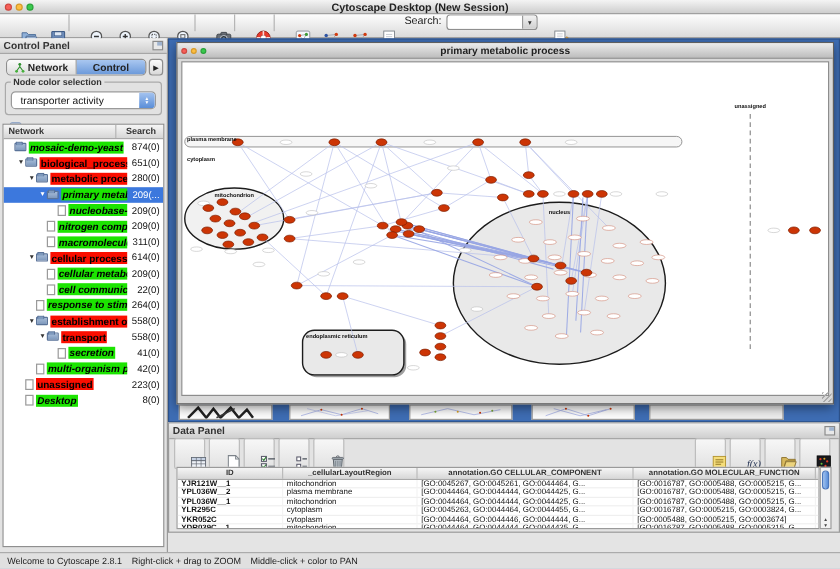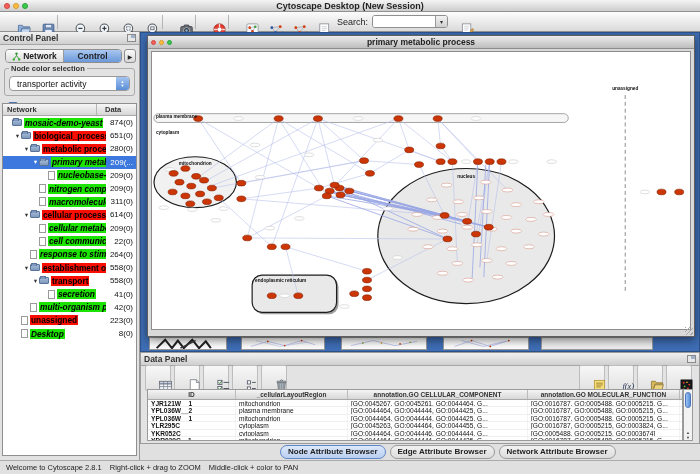--- a/index.html
+++ b/index.html
@@ -16,21 +16,21 @@
   .light { width:6px; height:6px; border-radius:50%; }
   .light.red { background:#f7605a; border:1px solid #ce4840; }
   .light.yellow { background:#fdbe41; border:1px solid #d69a2a; }
   .light.green { background:#3ac94e; border:1px solid #2aa23a; }
   #window-title { position:absolute; left:0; right:0; text-align:center;
     font-size:9px; font-weight:bold; color:#222; line-height:12px; }
 
   
   #toolbar { left:0; top:12px; width:700px; height:20px;
     background:linear-gradient(#fdfdfd,#dadada); border-bottom:1px solid #8f8f8f;
-    display:flex; align-items:center; padding-left:5px; }
+    display:flex; padding-left:5px; }
   .tb-btn { width:19px; height:18px; border:none; background:transparent; padding:12px; cursor:default; }
   .tb-btn svg { width:15px; height:15px; display:block; margin:auto; }
   .tb-sep { width:1px; height:14px; background:#b5b5b5; margin:0 4px; }
   #search-label { font-size:9px; color:#222; margin:0 4px 0 8px; }
   .combo { display:flex; width:76px; height:13px; border:1px solid #8f8f8f; border-radius:3px;
     background:#fff; overflow:hidden; }
   .combo input { flex:1; border:none; outline:none; font-size:8px; padding:0 3px; min-width:0; }
   .combo-arrow { width:12px; border:none; border-left:1px solid #9a9a9a;
     background:linear-gradient(#f2f2f2,#cfcfcf); font-size:6px; color:#333; padding:0; }
 
@@ -305,21 +305,21 @@
           </span>
       </div>
     </fieldset>
     <div id="select-nodes-row">
       <span class="checkbox">✓</span>
       <span id="select-nodes-label">Select nodes</span>
     </div>
     <div id="tree-box">
       <div id="tree-header">
         <span class="h1">Network</span>
-        <span class="h2">Data</span>
+        <span class="h2">Search</span>
       </div>
       <div id="tree-rows">
           <div class="tree-row">
             <span class="t-ind" style="width: 2px;"></span>
             <span class="t-arrow"></span>
             <span class="t-icon folder"></span>
             <span class="t-label hl-green">mosaic-demo-yeast</span>
             <span class="t-val">874(0)</span>
           </div>
           <div class="tree-row">
@@ -795,25 +795,20 @@
             <span class="c" style="width: 152px;">[GO:0016787, GO:0005488, GO:0005215, G...</span>
           </div>
         </div>
     </div>
     <div id="dp-scroll">
       <div id="dp-thumb"></div>
       <div class="scroll-arrows">▲<br>▼</div>
     </div>
   </div>
 
-  <div id="bottom-tabs" class="abs">
-      <button class="b-tab active">Node Attribute Browser</button>
-      <button class="b-tab">Edge Attribute Browser</button>
-      <button class="b-tab">Network Attribute Browser</button>
-    </div>
 
   <div id="status-bar" class="abs">
     <span id="status-welcome">Welcome to Cytoscape 2.8.1</span>
     <span>Right-click + drag to ZOOM</span>
     <span>Middle-click + color to PAN</span>
   </div>
 
 </div>
 
 </body></html>

